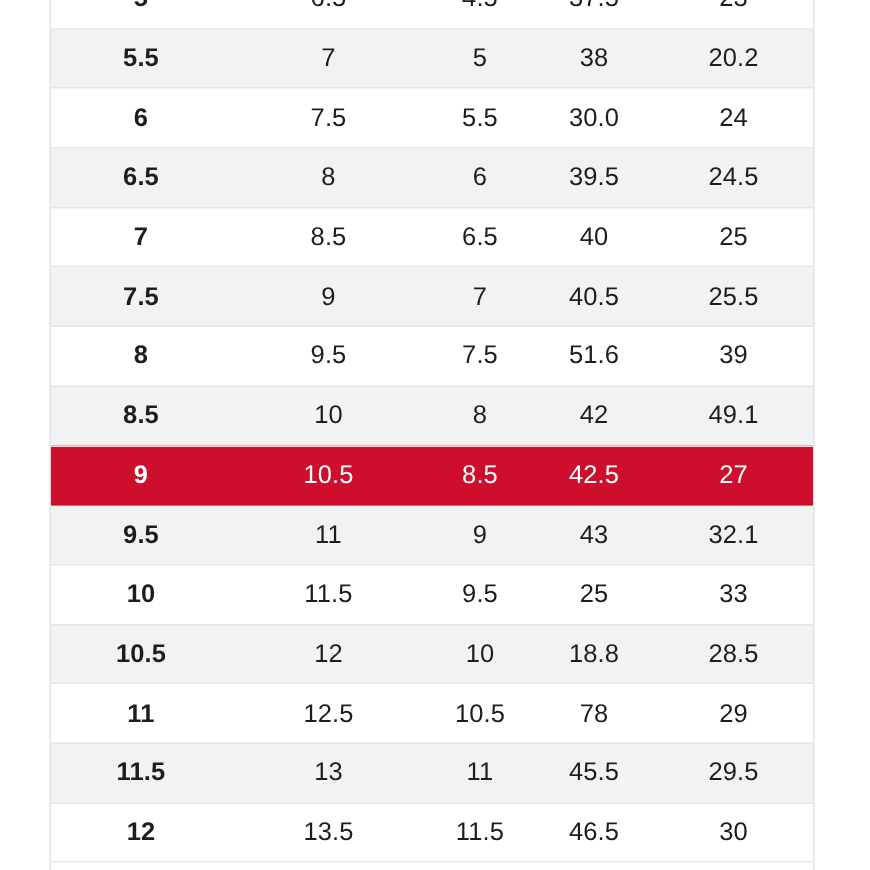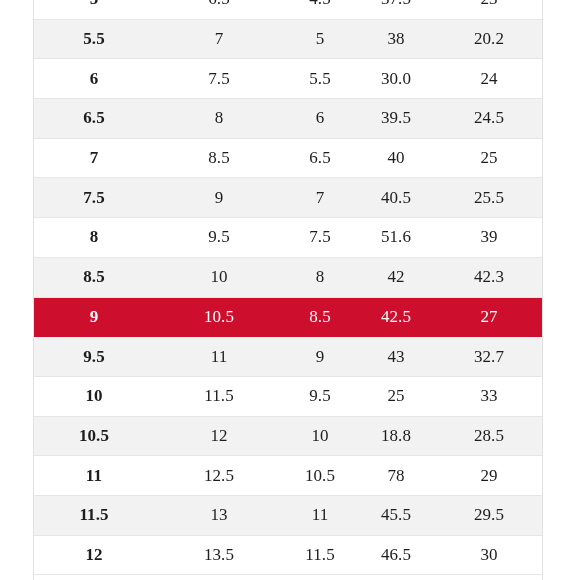--- a/index.html
+++ b/index.html
@@ -29,21 +29,20 @@
     position: absolute;
     left: 33px;
     top: 0;
     width: 510px;
     height: 580px;
     overflow: hidden;
     box-sizing: border-box;
     border-left: 1px solid #e2e2e2;
     border-right: 1px solid #e2e2e2;
     background: #ffffff;
-    font-family: Liberation Serif, serif;
   }
 
   table.size-table {
     position: absolute;
     left: 0;
     top: -21px;           
     width: 508px;
     border-collapse: collapse;
     table-layout: fixed;
   }
@@ -151,35 +150,35 @@
             <td>9.5</td>
             <td>7.5</td>
             <td>51.6</td>
             <td>39</td>
           </tr>
           <tr class="row-odd">
             <td class="col-primary">8.5</td>
             <td>10</td>
             <td>8</td>
             <td>42</td>
-            <td>42.3</td>
+            <td>49.1</td>
           </tr>
           <tr class="row-highlight">
             <td class="col-primary">9</td>
             <td>10.5</td>
             <td>8.5</td>
             <td>42.5</td>
             <td>27</td>
           </tr>
           <tr class="row-odd">
             <td class="col-primary">9.5</td>
             <td>11</td>
             <td>9</td>
             <td>43</td>
-            <td>32.7</td>
+            <td>32.1</td>
           </tr>
           <tr class="row-even">
             <td class="col-primary">10</td>
             <td>11.5</td>
             <td>9.5</td>
             <td>25</td>
             <td>33</td>
           </tr>
           <tr class="row-odd">
             <td class="col-primary">10.5</td>

